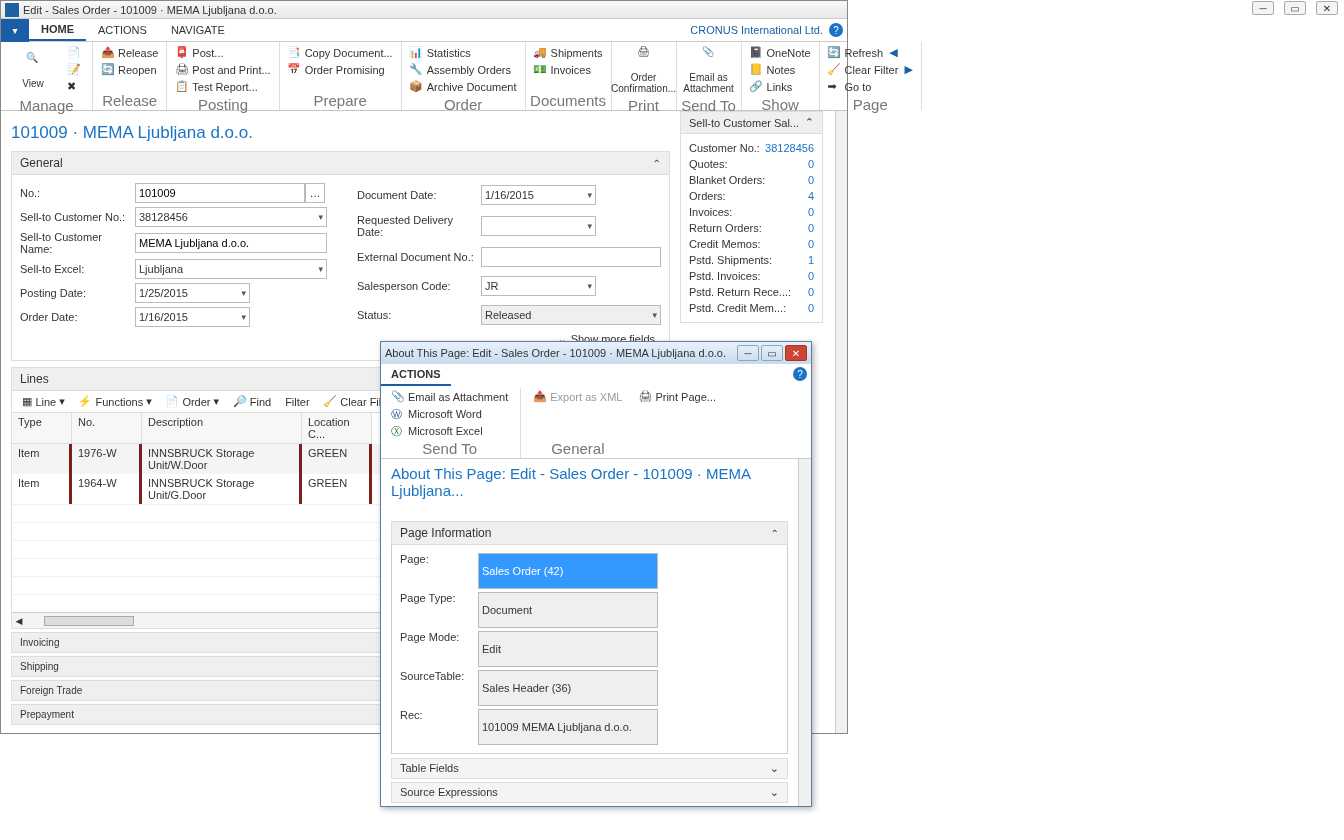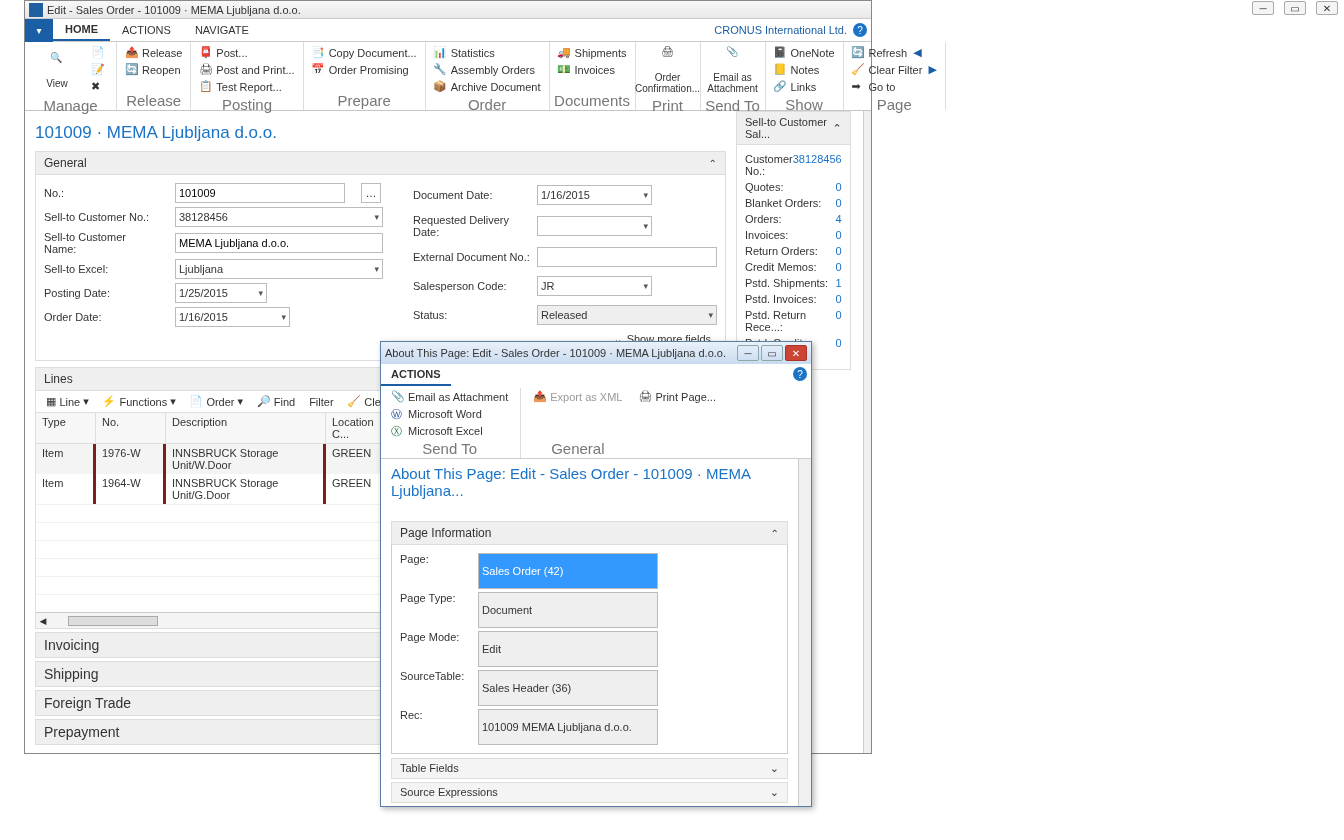--- a/index.html
+++ b/index.html
@@ -3,21 +3,21 @@
 <meta charset="utf-8">
 <style>
 * { box-sizing: border-box; margin: 0; padding: 0; font-family: "Segoe UI", Tahoma, sans-serif; }
 body { background: #fff; font-size: 11px; color: #333; width: 1344px; height: 840px; position: relative; }
 .titlebar { height: 18px; background: linear-gradient(#f8f8f8,#e8e8e8); border-bottom: 1px solid #ccc; display: flex; align-items: center; padding: 0 4px; }
 .titlebar .icon-app { width: 14px; height: 14px; background: #2060a0; margin-right: 4px; }
 .titlebar .title { font-size: 11px; }
 .win-controls { position: absolute; right: 6px; top: 1px; display: flex; gap: 10px; }
 .win-btn { width: 22px; height: 14px; border: 1px solid #aaa; border-radius: 2px; background: #f4f4f4; display: inline-flex; align-items: center; justify-content: center; font-size: 10px; cursor: pointer; }
 
-.app-window { width: 848px; border: 1px solid #888; background: #fff; margin-left: 24px; }
+.app-window { width: 848px; border: 1px solid #888; background: #fff; }
 
 .menubar { display: flex; align-items: center; border-bottom: 1px solid #ccc; height: 23px; background: #fff; }
 .file-btn { background: #1a5fa6; color: #fff; width: 28px; height: 23px; display: flex; align-items: center; justify-content: center; font-size: 10px; }
 .tab { padding: 4px 12px; font-size: 11px; cursor: pointer; }
 .tab.active { border-bottom: 2px solid #1a5fa6; font-weight: 600; }
 .company { margin-left: auto; margin-right: 6px; color: #1a5fa6; font-size: 11px; cursor: pointer; }
 .help-icon { width: 14px; height: 14px; border-radius: 50%; background: #1a73c7; color: #fff; display: inline-flex; align-items: center; justify-content: center; font-size: 10px; margin-right: 4px; }
 
 .ribbon { display: flex; border-bottom: 1px solid #c5c5c5; height: 69px; background: #fff; }
 .rgroup { border-right: 1px solid #ddd; display: flex; flex-direction: column; padding: 2px 4px 0; }
@@ -48,21 +48,21 @@
 .lines-toolbar .itm { display: flex; align-items: center; gap: 3px; cursor: pointer; padding: 0 4px; }
 .lines-table { border: 1px solid #ddd; border-top: none; }
 .tbl-hdr, .tbl-row { display: grid; grid-template-columns: 60px 70px 160px 70px; font-size: 11px; }
 .tbl-hdr > div { border-right: 1px solid #ddd; border-bottom: 1px solid #ddd; padding: 3px 6px; background: #f7f7f7; }
 .tbl-row > div { border-right: 3px solid #7f1d1d; padding: 3px 6px; }
 .tbl-empty { height: 18px; border-top: 1px solid #f0f0f0; }
 .hscroll { height: 16px; border-top: 1px solid #ccc; background: #f4f4f4; display: flex; align-items: center; }
 .hscroll .thumb { width: 90px; height: 10px; background: #ddd; border: 1px solid #aaa; margin-left: 18px; }
 .hscroll .arrow { width: 14px; text-align: center; font-size: 9px; }
 
-.fasttab { background: #efefef; border: 1px solid #ddd; padding: 4px 8px; margin-top: 3px; font-size: 14px; cursor: pointer; }
+.fasttab { background: #efefef; border: 1px solid #ddd; padding: 4px 8px; margin-top: 3px; font-size: 10px; cursor: pointer; }
 
 .side-hdr { background: #efefef; border: 1px solid #ddd; padding: 4px 8px; font-size: 11px; display: flex; align-items: center; }
 .factrow { display: flex; justify-content: space-between; padding: 2px 0; font-size: 11px; }
 .factrow .v { color: #1a73c7; cursor: pointer; }
 .side-body { border: 1px solid #ddd; border-top: none; padding: 6px 8px; }
 
 .vscroll-stub { width: 14px; background: #f0f0f0; border-left: 1px solid #ccc; }
 
 
 .dialog { position: absolute; left: 380px; top: 341px; width: 432px; border: 1px solid #5a7fa4; box-shadow: 2px 2px 6px rgba(0,0,0,.3); background: #fff; }
@@ -265,42 +265,42 @@
   <div class="content">
     <div class="main">
       <div class="page-title">101009 · MEMA Ljubljana d.o.o.</div>
 
       <div class="section-hdr">
         <span>General</span>
         <span class="chev">⌃</span>
       </div>
       <div class="section-body">
         <div style="display:flex; gap:30px;">
-          <div style="display:grid; grid-template-columns:115px 170px 22px; gap:4px 16px; align-items:center;">
+          <div style="display:grid; grid-template-columns:115px 170px 22px; gap:4px 0; align-items:center;">
             <label>No.:</label>
             <input class="txt" value="101009" style="">
             <div class="ellipsis-btn">…</div>
 
             <label>Sell-to Customer No.:</label>
             <div class="dd" style="grid-column:2/4">
                 <span>38128456</span>
                 <span class="arr">▾</span>
               </div>
 
             <label>Sell-to Customer Name:</label>
             <input class="txt" style="grid-column: 2 / 4;" value="MEMA Ljubljana d.o.o.">
 
             <label>Sell-to Excel:</label>
             <div class="dd" style="grid-column:2/4">
                 <span>Ljubljana</span>
                 <span class="arr">▾</span>
               </div>
 
             <label>Posting Date:</label>
-            <div class="dd" style="grid-column:2/3; width:92px">
+            <div class="dd" style="grid-column:2/3; width:115px">
                 <span>1/25/2015</span>
                 <span class="arr">▾</span>
               </div>
               <div></div>
 
             <label>Order Date:</label>
             <div class="dd" style="grid-column:2/3; width:115px">
                 <span>1/16/2015</span>
                 <span class="arr">▾</span>
               </div>

